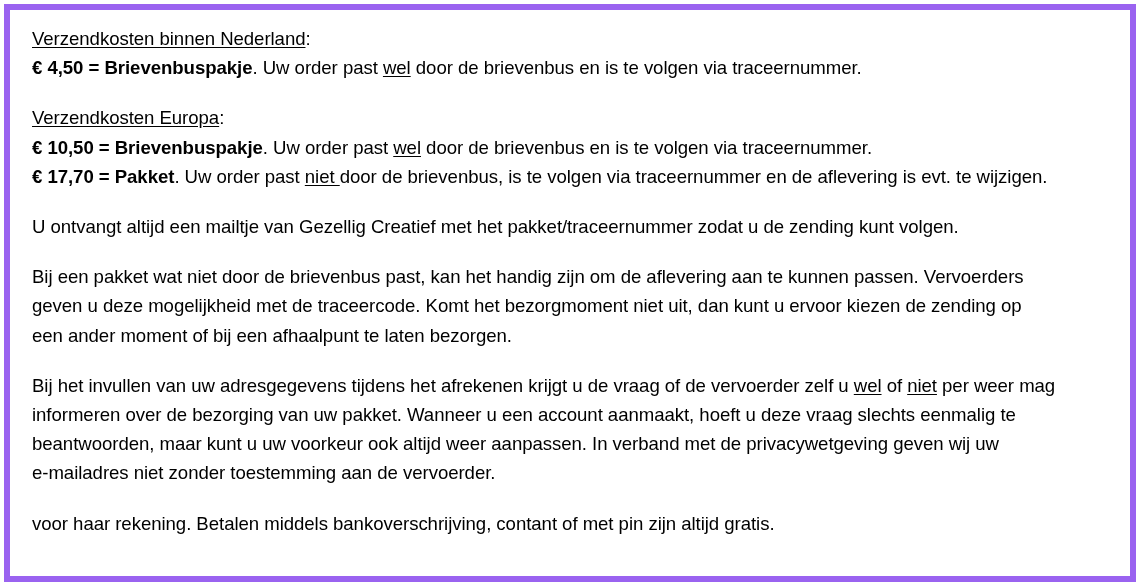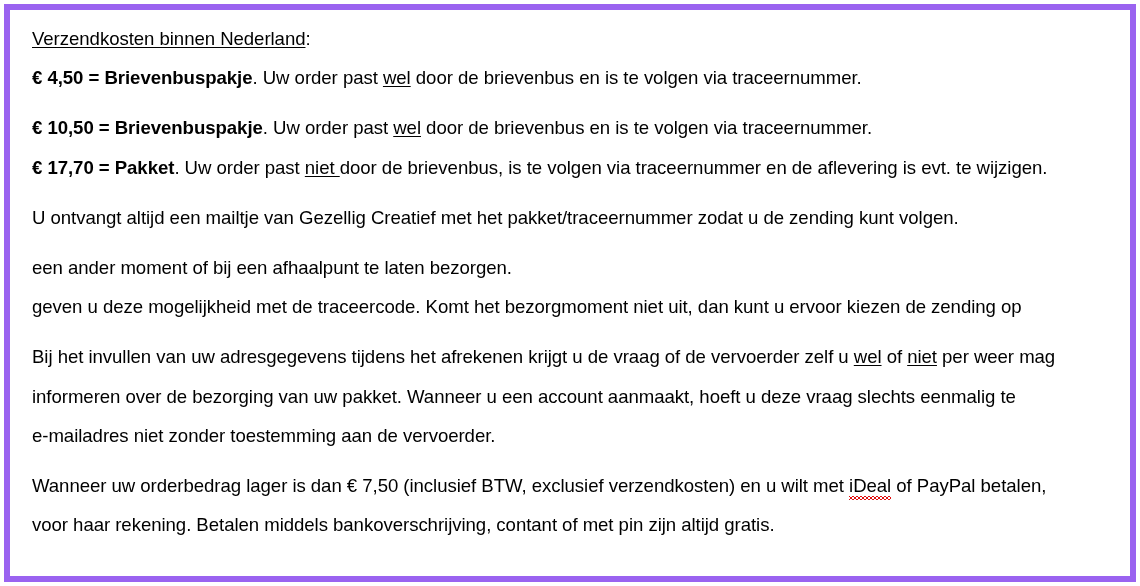--- a/index.html
+++ b/index.html
@@ -31,21 +31,21 @@
   .body-text {
     font-size: 18.6px;
     line-height: 25.2px;
     color: #000000;
     letter-spacing: -0.05px;
   }
   p.para {
     margin: 0 0 0 0;
   }
   p.para + p.para {
-    margin-top: 14px;
+    margin-top: 4px;
   }
   .gap {
     height: 25px;
   }
   .u {
     text-decoration: underline;
     text-underline-offset: 1.5px;
   }
   .b {
     font-weight: bold;
@@ -81,47 +81,49 @@
     <div class="body-text">
 
       <div>
         <p class="para line"><span class="u">Verzendkosten binnen Nederland</span><span>:</span></p>
         <p class="para line"><span class="b">€ 4,50 = Brievenbuspakje</span><span>. Uw order past </span><span class="u">wel</span><span> door de brievenbus en is te volgen via traceernummer.</span></p>
       </div>
 
       <div class="gap"></div>
 
       <div>
+        <p class="para line"><span class="u">Verzendkosten Europa</span><span>:</span></p>
         <p class="para line"><span class="b">€ 10,50 = Brievenbuspakje</span><span>. Uw order past </span><span class="u">wel</span><span> door de brievenbus en is te volgen via traceernummer.</span></p>
         <p class="para line"><span class="b">€ 17,70 = Pakket</span><span>. Uw order past </span><span class="u">niet </span><span>door de brievenbus, is te volgen via traceernummer en de aflevering is evt. te wijzigen.</span></p>
       </div>
 
       <div class="gap"></div>
 
       <div>
         <p class="para line">U ontvangt altijd een mailtje van Gezellig Creatief met het pakket/traceernummer zodat u de zending kunt volgen.</p>
       </div>
 
       <div class="gap"></div>
 
       <div>
+        <p class="para line">Bij een pakket wat niet door de brievenbus past, kan het handig zijn om de aflevering aan te kunnen passen. Vervoerders</p>
+        <p class="para line">geven u deze mogelijkheid met de traceercode. Komt het bezorgmoment niet uit, dan kunt u ervoor kiezen de zending op</p>
         <p class="para line">een ander moment of bij een afhaalpunt te laten bezorgen.</p>
-        <p class="para line">geven u deze mogelijkheid met de traceercode. Komt het bezorgmoment niet uit, dan kunt u ervoor kiezen de zending op</p>
       </div>
 
       <div class="gap"></div>
 
       <div>
         <p class="para line"><span>Bij het invullen van uw adresgegevens tijdens het afrekenen krijgt u de vraag of de vervoerder zelf u </span><span class="u">wel</span><span> of </span><span class="u">niet</span><span> per weer mag</span></p>
         <p class="para line">informeren over de bezorging van uw pakket. Wanneer u een account aanmaakt, hoeft u deze vraag slechts eenmalig te</p>
+        <p class="para line">beantwoorden, maar kunt u uw voorkeur ook altijd weer aanpassen. In verband met de privacywetgeving geven wij uw</p>
         <p class="para line">e-mailadres niet zonder toestemming aan de vervoerder.</p>
       </div>
 
       <div class="gap"></div>
 
       <div>
-        <p class="para line"><span>Wanneer uw orderbedrag lager is dan € 7,50 (inclusief BTW, exclusief verzendkosten) en u wilt met </span><span class="spell">iDeal</span><span> of PayPal betalen,</span></p>
         <p class="para line">voor haar rekening. Betalen middels bankoverschrijving, contant of met pin zijn altijd gratis.</p>
       </div>
 
     </div>
   </div>
 </div>
 
 </body></html>

